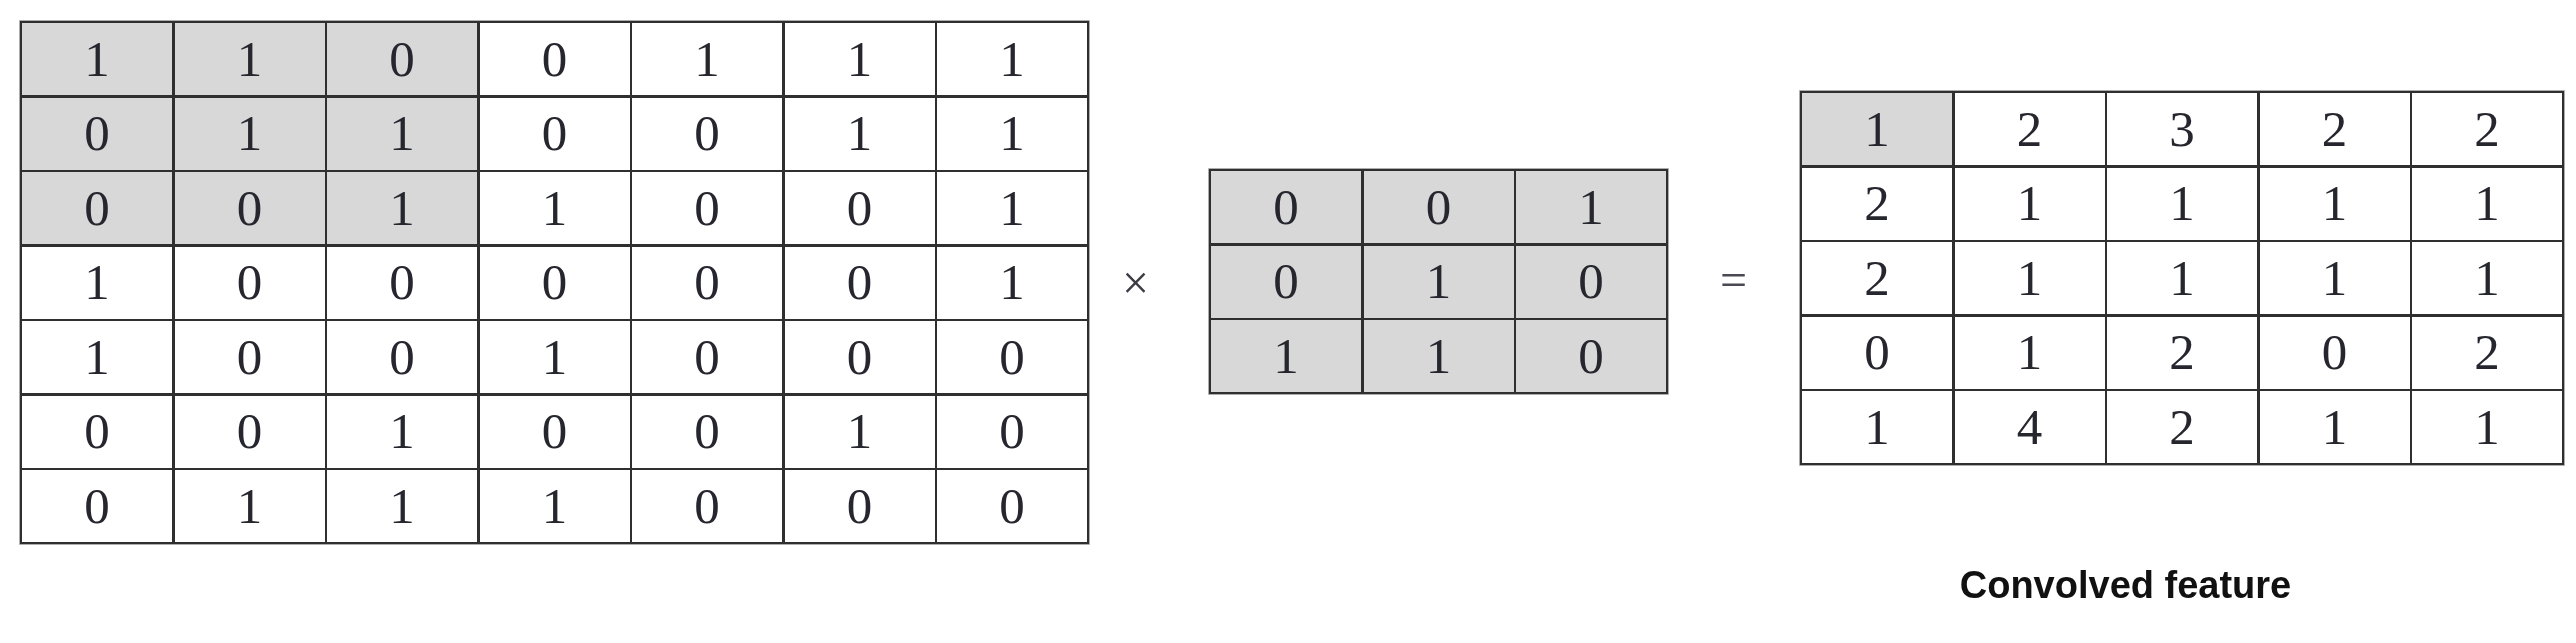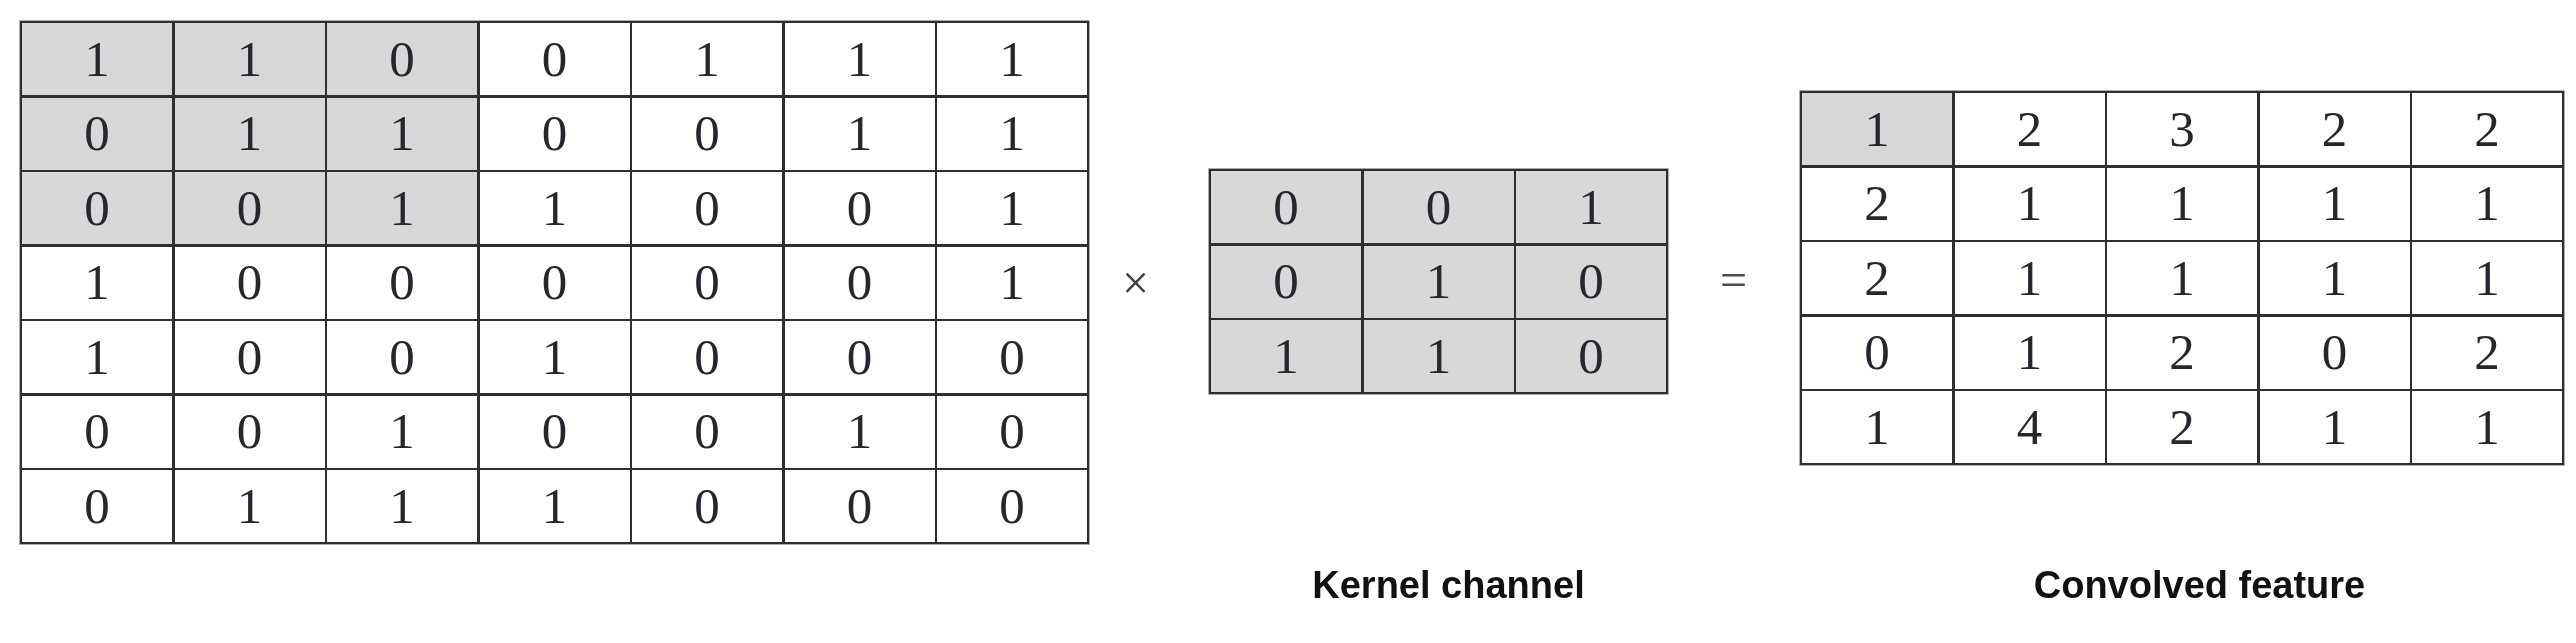--- a/index.html
+++ b/index.html
@@ -51,21 +51,21 @@
     top: 565px;
     text-align: center;
     font-family: "Liberation Sans", sans-serif;
     font-weight: bold;
     font-size: 38px;
     color: #111111;
     line-height: 1.1;
   }
   #input-label  { left: 224px;  }
   #kernel-label { left: 1133px; }
-  #output-label { left: 1884px; }
+  #output-label { left: 1810px; }
 </style>
 </head>
 <body>
 
 <div class="canvas">
 
   <div id="input-matrix" class="matrix" style="grid-template-columns: repeat(7, 150px);">
       <div class="cell shaded">1</div>
       <div class="cell shaded">1</div>
       <div class="cell shaded">0</div>
@@ -155,18 +155,17 @@
       <div class="cell">0</div>
       <div class="cell">2</div>
       <div class="cell">1</div>
       <div class="cell">4</div>
       <div class="cell">2</div>
       <div class="cell">1</div>
       <div class="cell">1</div>
     </div>
 
 
-  <div id="kernel-label" class="matrix-label">Kernel channel</div>
 
   <div id="output-label" class="matrix-label">Convolved feature</div>
 
 </div>
 
 
 </body></html>

